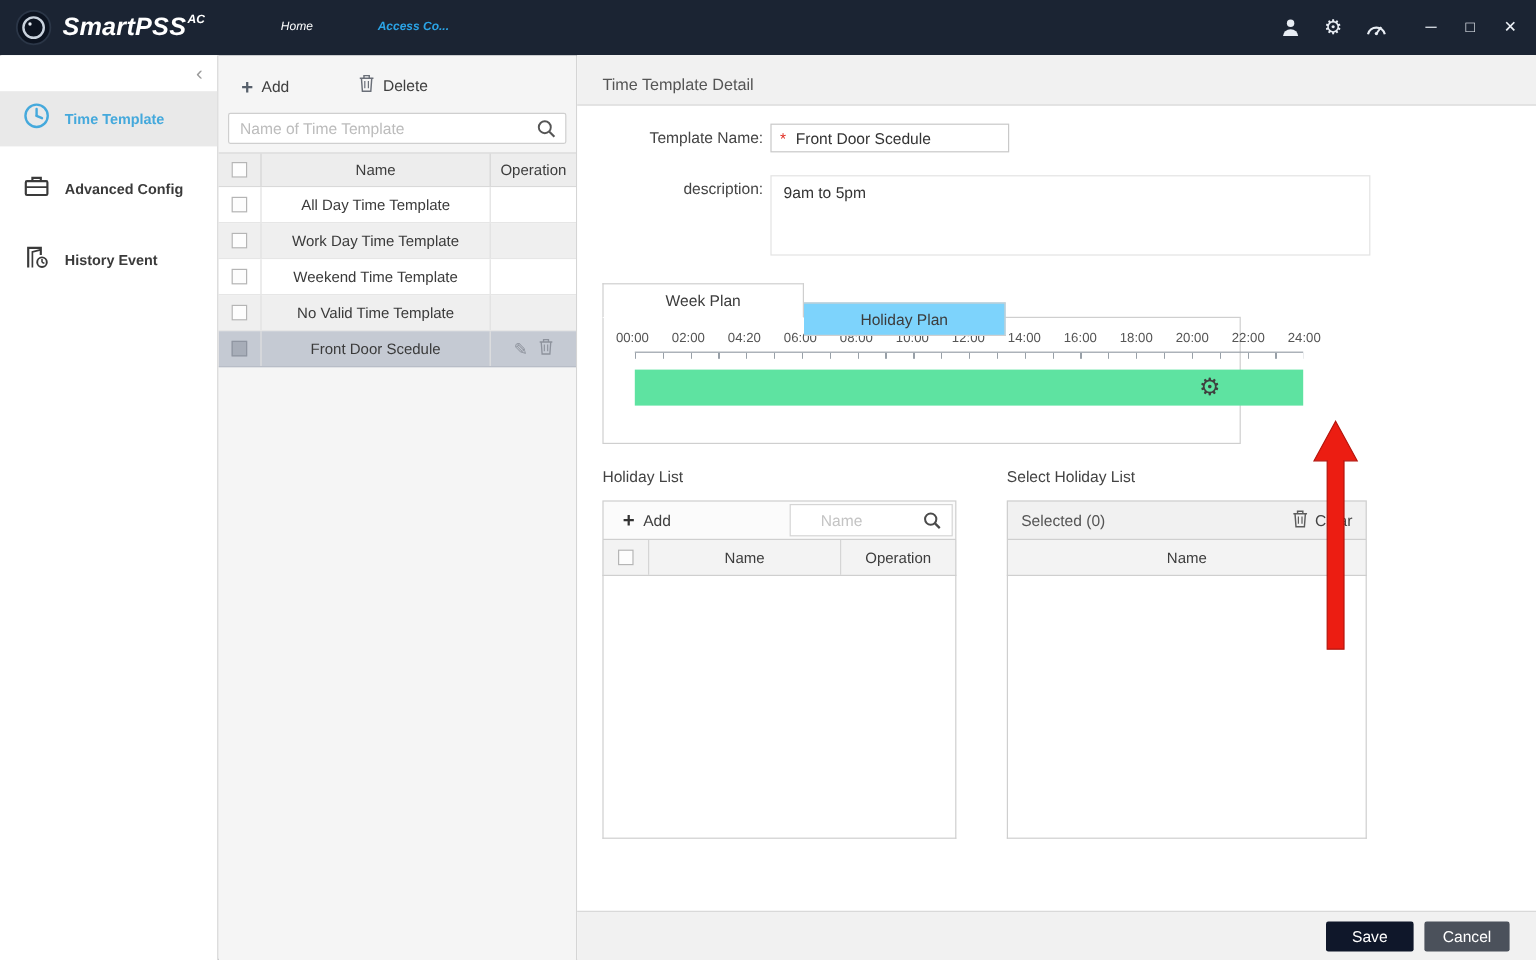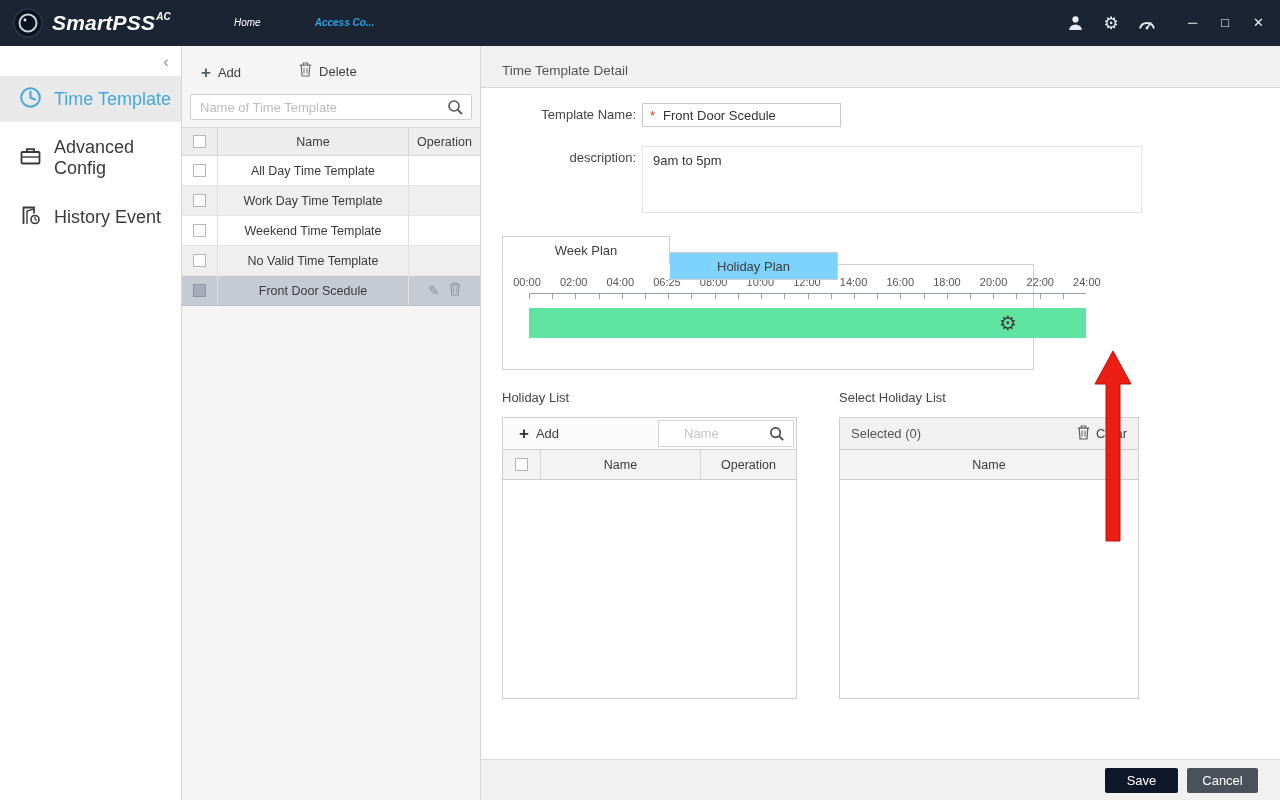--- a/index.html
+++ b/index.html
@@ -20,21 +20,21 @@
   .win-controls { display:flex; gap:24px; margin-left:14px; }
   .win-btn { color:#eef2f8; font-size:13px; line-height:46px; }
 
   
   .main { display:flex; height:754px; }
 
   
   .sidebar { width:182px; background:#fff; border-right:1px solid #d5d5d5; position:relative; padding-top:30px; }
   .collapse { position:absolute; top:6px; right:12px; font-size:17px; color:#9a9a9a; }
   .side-item { height:46px; display:flex; align-items:center; padding-left:19px; margin-bottom:13px; cursor:default; }
-  .side-item .lbl { font-size:18px; margin-left:12px; color:#3a3a3a; }
+  .side-item .lbl { font-size:12px; margin-left:12px; color:#3a3a3a;font-weight:bold; }
   .side-item.active { background:#e9e9e9; }
   .side-item.active .lbl { color:#45a9dc; }
 
   
   .list-panel { width:299px; background:#f5f5f5; border-right:1px solid #d5d5d5; display:flex; flex-direction:column; }
   .lp-toolbar { height:42px; display:flex; align-items:flex-end; padding:0 0 8px 19px; gap:58px; }
   .tool-btn { display:flex; align-items:center; gap:7px; font-size:13px; color:#3f3f3f; }
   .plus { font-size:17px; font-weight:bold; color:#57606b; line-height:14px; }
   .lp-search { margin:6px 8px 7px 8px; height:26px; background:#fff; border:1px solid #cfcfcf; border-radius:2px; position:relative; display:flex; align-items:center; }
   .lp-search input { border:none; outline:none; flex:1; height:22px; padding-left:9px; font-size:13px; color:#444; background:transparent; font-family:inherit; }
@@ -293,22 +293,22 @@
 
       <div class="plan-tabs">
         <div class="ptab active">Week Plan</div>
         <div class="ptab inactive">Holiday Plan</div>
       </div>
 
       <div class="timeline-box">
         <div class="ticks">
           <span class="tick">00:00</span>
           <span class="tick">02:00</span>
-          <span class="tick">04:00</span>
-          <span class="tick">06:25</span>
+          <span class="tick">04:20</span>
+          <span class="tick">06:00</span>
           <span class="tick">08:00</span>
           <span class="tick">10:00</span>
           <span class="tick">12:00</span>
           <span class="tick">14:00</span>
           <span class="tick">16:00</span>
           <span class="tick">18:00</span>
           <span class="tick">20:00</span>
           <span class="tick">22:00</span>
           <span class="tick">24:00</span>
         </div>

